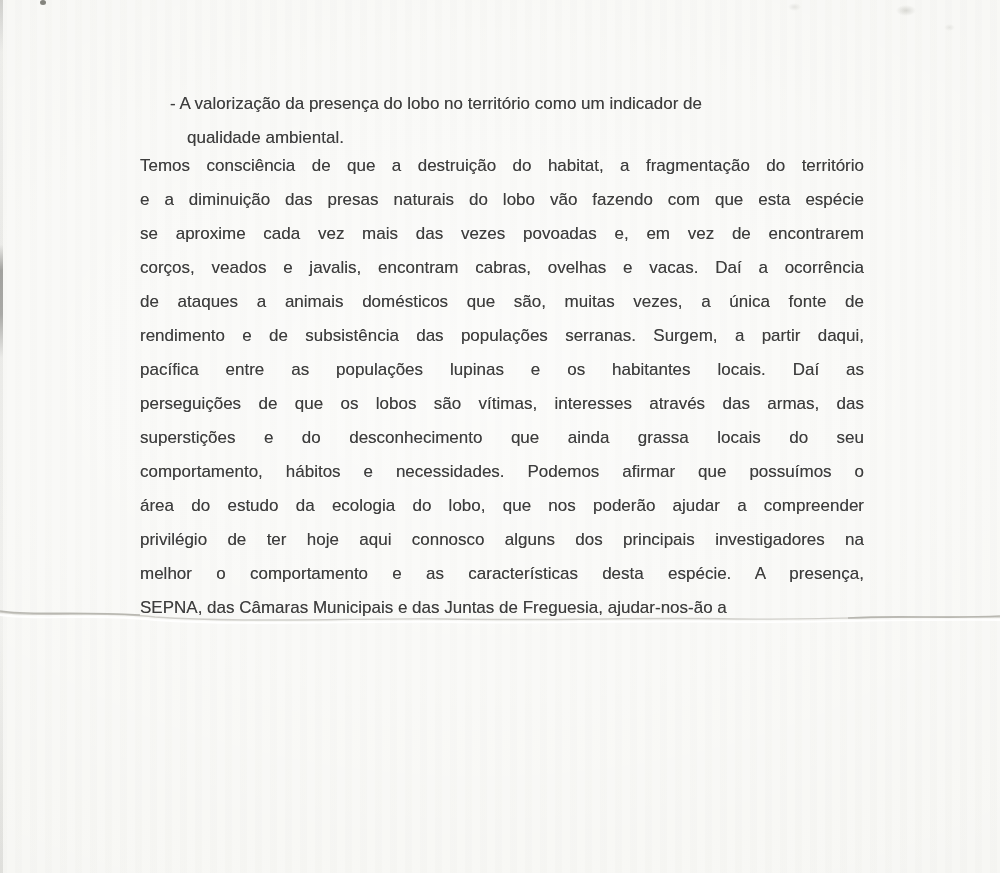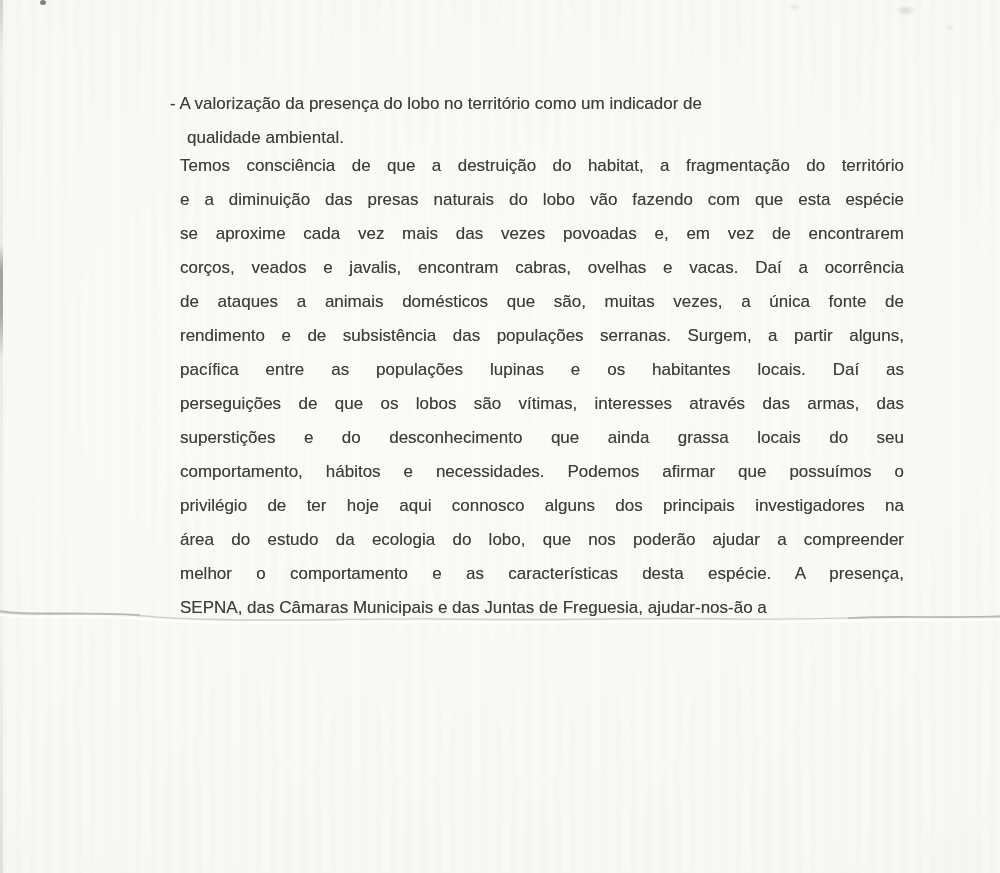--- a/index.html
+++ b/index.html
@@ -57,21 +57,20 @@
   }
   .bullet-line { white-space: nowrap; text-align: left; }
   .bullet-line:nth-child(2) { padding-left: 17px; }
 
   .paragraph {
     position: absolute;
     left: 140px; top: 149px;
     width: 724px;
     font-size: 17px;
     line-height: 34px;
-    margin-left: 40px;
   }
   .para-line {
     height: 34px;
     overflow: hidden;
     text-align: justify;
     text-align-last: justify;
   }
   .para-line:last-child { text-align-last: left; }
 
   .para-line, .bullet-line {
@@ -100,27 +99,27 @@
     <div class="bullet-line">- A valorização da presença do lobo no território como um indicador de</div>
     <div class="bullet-line">qualidade ambiental.</div>
   </div>
 
   <div class="paragraph">
     <div class="para-line">Temos consciência de que a destruição do habitat, a fragmentação do território</div>
     <div class="para-line">e a diminuição das presas naturais do lobo vão fazendo com que esta espécie</div>
     <div class="para-line">se aproxime cada vez mais das vezes povoadas e, em vez de encontrarem</div>
     <div class="para-line">corços, veados e javalis, encontram cabras, ovelhas e vacas. Daí a ocorrência</div>
     <div class="para-line">de ataques a animais domésticos que são, muitas vezes, a única fonte de</div>
-    <div class="para-line">rendimento e de subsistência das populações serranas. Surgem, a partir alguns,</div>
+    <div class="para-line">rendimento e de subsistência das populações serranas. Surgem, a partir daqui,</div>
     <div class="para-line">pacífica entre as populações lupinas e os habitantes locais. Daí as</div>
     <div class="para-line">perseguições de que os lobos são vítimas, interesses através das armas, das</div>
     <div class="para-line">superstições e do desconhecimento que ainda grassa locais do seu</div>
     <div class="para-line">comportamento, hábitos e necessidades. Podemos afirmar que possuímos o</div>
+    <div class="para-line">área do estudo da ecologia do lobo, que nos poderão ajudar a compreender</div>
     <div class="para-line">privilégio de ter hoje aqui connosco alguns dos principais investigadores na</div>
-    <div class="para-line">área do estudo da ecologia do lobo, que nos poderão ajudar a compreender</div>
     <div class="para-line">melhor o comportamento e as características desta espécie. A presença,</div>
     <div class="para-line">SEPNA, das Câmaras Municipais e das Juntas de Freguesia, ajudar-nos-ão a</div>
   </div>
 
   <svg class="crease" viewBox="0 0 1000 40" xmlns="http://www.w3.org/2000/svg">
     <path class="fold-light" d="M0,17 C40,23 95,15 155,22 C245,28 345,23 445,24 C565,26 645,22 735,24 C810,25 880,21 1000,22" fill="none" stroke-width="1.8" opacity="0.9"></path>
     <path class="fold-main" d="M0,14 C40,20 95,12 155,19 C245,25 345,20 445,21 C565,23 645,19 735,21 C810,22 880,18 1000,19" fill="none" stroke-width="1.4" opacity="0.85"></path>
     <path class="fold-strong" d="M0,13 C30,18 70,13 140,17" fill="none" stroke-width="1.6" opacity="0.9"></path>
     <path class="fold-strong" d="M848,20 C900,17 950,21 1000,18" fill="none" stroke-width="1.6" opacity="0.9"></path>
   </svg>

